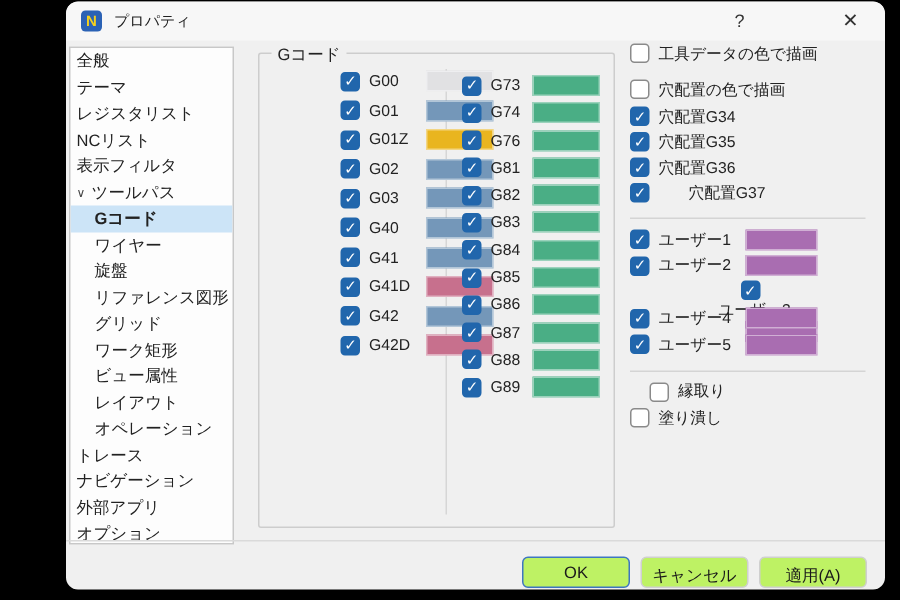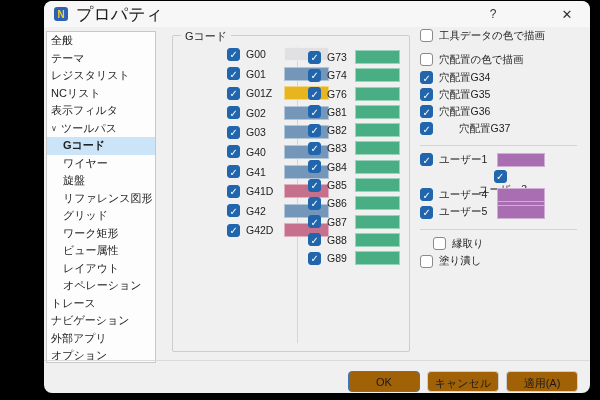--- a/index.html
+++ b/index.html
@@ -18,21 +18,21 @@
   .titlebar{
     position:absolute;left:0;top:0;right:0;height:26px;
     background:#f7f7f7;border-radius:8px 8px 0 0;
     display:flex;align-items:center;padding:0 6px;box-sizing:border-box;
   }
   .appicon{
     width:14px;height:14px;margin-left:4px;border-radius:3px;
     background:#2b62b5;color:#f6d11d;font-weight:bold;font-size:10px;
     display:flex;align-items:center;justify-content:center;flex:0 0 auto;
   }
-  .wtitle{margin-left:8px;font-size:17px;color:#202020;font-family:Liberation Mono, monospace;}
+  .wtitle{margin-left:8px;font-size:10px;color:#202020;font-family:Liberation Mono, monospace;}
   .tb-sp{flex:1;}
   .tb-btn{
     width:34px;height:22px;display:flex;align-items:center;justify-content:center;
     color:#333;font-size:13px;border-radius:4px;cursor:default;
   }
   .tb-btn.help{margin-right:40px;font-size:12px;}
   
   .sidebar{
     position:absolute;left:2px;top:30px;width:110px;height:332px;
     background:#fdfdfd;border:1px solid #c8c8c8;box-sizing:border-box;
@@ -83,21 +83,21 @@
   .orow .olabel{margin-left:6px;font-size:10.5px;color:#222;white-space:nowrap;}
   .orow .uswatch{
     width:48px;height:14px;margin-left:auto;margin-right:35px;flex:0 0 auto;
     box-shadow:inset 0 0 0 1px rgba(255,255,255,.45);
   }
   .osep{height:1px;background:#d4d4d4;margin:7px 3px 6px 0;}
   
   .footer-sep{position:absolute;left:0;right:0;top:359px;height:1px;background:#dadada;}
   .buttons{position:absolute;right:12px;top:370px;display:flex;gap:7px;}
   .btn{
-    width:72px;height:21px;border-radius:4px;background:#a16207;border:1px solid #cfcfcf;
+    width:72px;height:21px;border-radius:4px;background:#bef264;border:1px solid #cfcfcf;
     font-size:11px;color:#1a1a1a;font-family:inherit;padding:4px;
   }
   .btn.default{border:1.5px solid #3e76c0;}
 </style>
 </head>
 <body>
 
 <div class="dialog">
 
   <div class="titlebar">
@@ -313,20 +313,25 @@
       <div class="orow" style="margin-bottom: 2px; gap: 20px;">
         <span class="cb checked"></span>
         <span class="olabel">穴配置G37</span>
       </div>
       <div class="osep"></div>
       <div class="orow" style="margin-bottom: 2.5px;">
         <span class="cb checked"></span>
         <span class="olabel">ユーザー1</span>
         <span class="uswatch" style="background: rgb(169, 109, 177);"></span>
       </div>
+      <div class="orow" style="margin-bottom: 2.5px;">
+        <span class="cb checked"></span>
+        <span class="olabel">ユーザー2</span>
+        <span class="uswatch" style="background: rgb(169, 109, 177);"></span>
+      </div>
       <div class="orow" style="margin-bottom: 2.5px; flex-direction: column;">
         <span class="cb checked"></span>
         <span class="olabel">ユーザー3</span>
         <span class="uswatch" style="background: rgb(169, 109, 177);"></span>
       </div>
       <div class="orow" style="margin-bottom: 2.5px;">
         <span class="cb checked"></span>
         <span class="olabel">ユーザー4</span>
         <span class="uswatch" style="background: rgb(169, 109, 177);"></span>
       </div>

